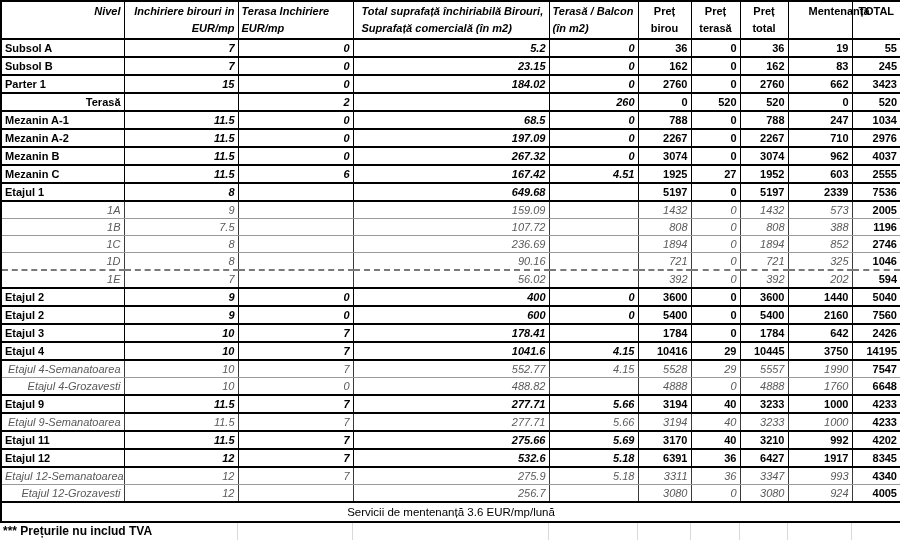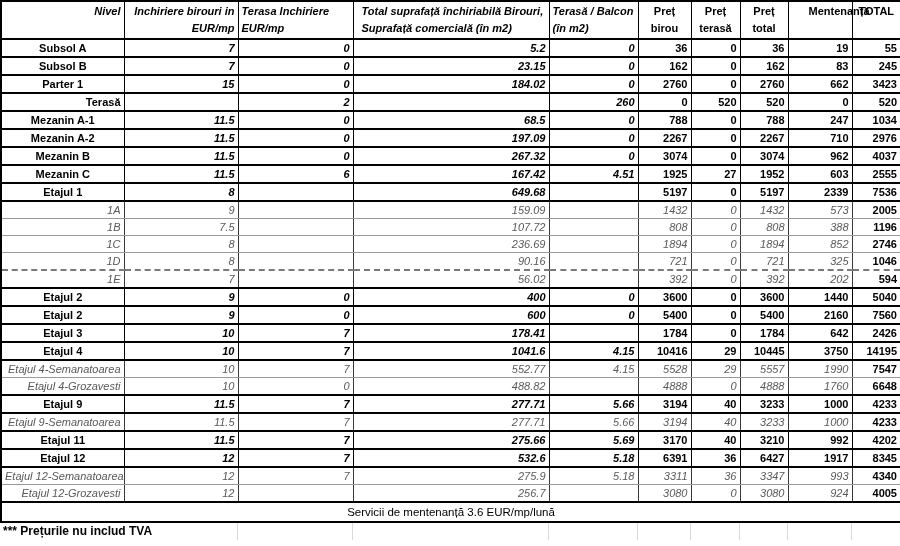--- a/index.html
+++ b/index.html
@@ -34,21 +34,21 @@
   tr.sub td {
     color:#595959; font-style:italic; font-weight:400;
     border-top:1px solid #9a9a9a; border-bottom:1px solid #9a9a9a;
     border-left:1px solid #3a3a3a; border-right:1px solid #3a3a3a;
   }
   tr.sub td.total-col { color:#000; font-weight:700; font-style:normal;margin-top:24px; }
 
   tr.pagebreak td { border-bottom:2px dashed #7a7a7a; }
 
   td.num { text-align:right; }
-  td.align-left { text-align:center; }
+  td.align-left { text-align:left; }
   td.align-right { text-align:right; }
 
   #services-row td {
     border-top:2px solid #000;
     text-align:center; font-weight:400; font-size:11.5px; height:18px;
   }
 
   #note-strip td {
     height:17px; font-size:12px; border:0;
     border-right:1px solid #d9d9d9;

